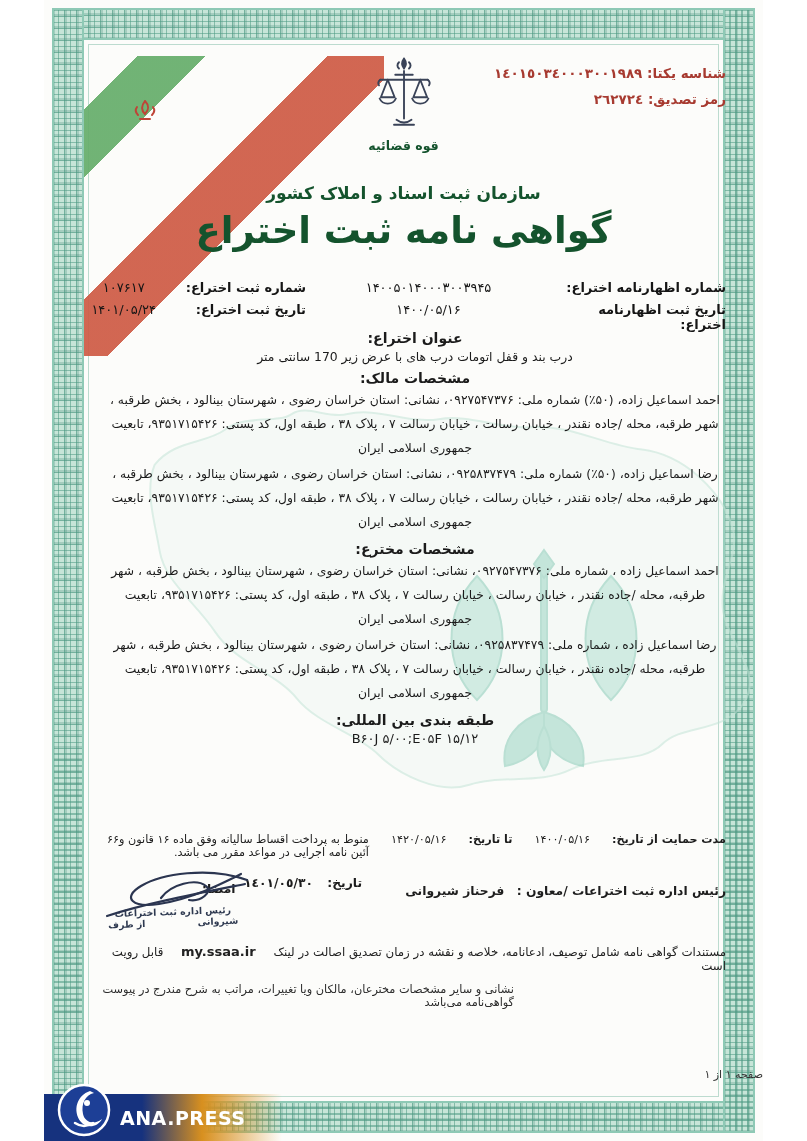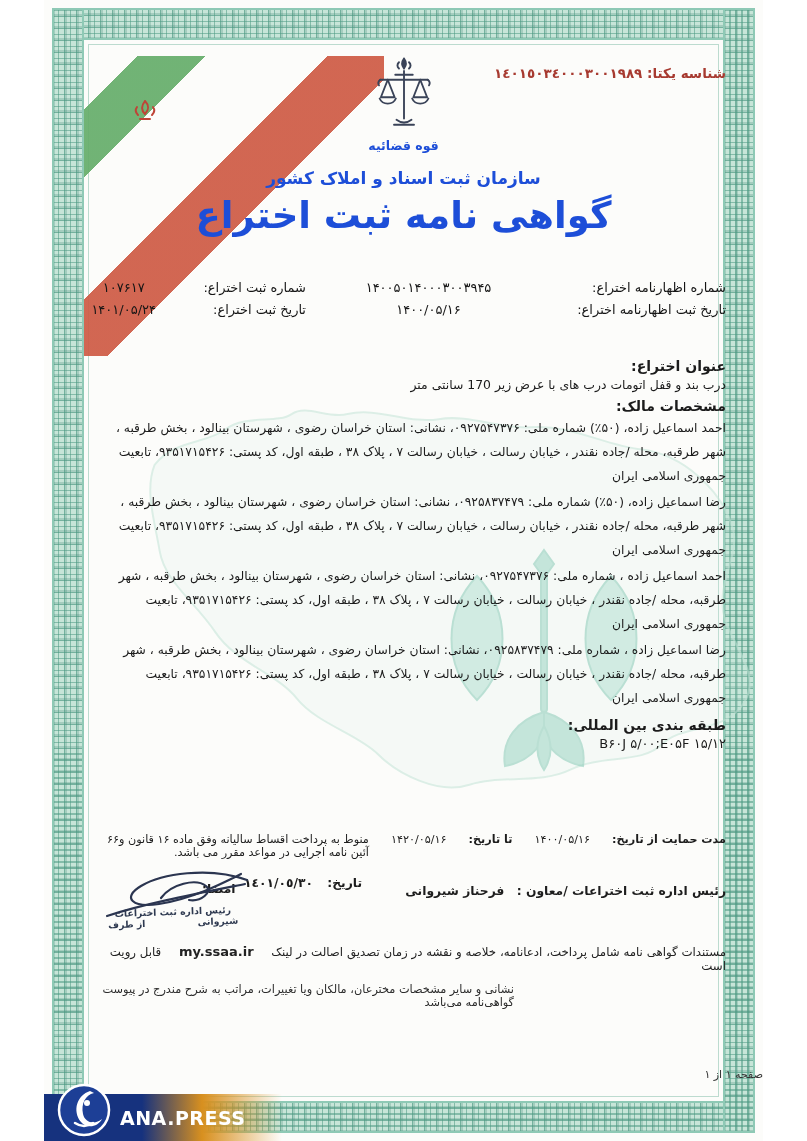--- a/index.html
+++ b/index.html
@@ -29,35 +29,35 @@
       rgba(206,90,68,.92) 172px 229px,
       rgba(0,0,0,0) 229px);}
   .flag-emblem{position:absolute;left:48px;top:42px;width:26px;height:26px;}
 
   
   .top-ids{position:absolute;top:60px;right:37px;direction:rtl;text-align:right;
     color:#a73a30;font-weight:bold;font-size:13.5px;line-height:26px;}
   .top-ids .val{letter-spacing:.5px;}
 
   
-  .emblem-block{position:absolute;left:0;right:0;top:56px;text-align:center;color:#1d4ed8;}
+  .emblem-block{position:absolute;left:0;right:0;top:56px;text-align:center;color:#14532d;}
   .emblem-block svg{display:block;margin:0 auto;}
   .t-judiciary{font-size:12.5px;font-weight:bold;margin-top:2px;}
-  .t-org{font-size:17px;font-weight:bold;margin-top:15px;letter-spacing:0;}
+  .t-org{font-size:17px;font-weight:bold;margin-top:30px;letter-spacing:0;}
   .t-cert{font-size:37px;font-weight:bold;margin-top:6px;letter-spacing:-1px;}
 
   
   .fields{position:absolute;top:280px;right:37px;left:48px;direction:rtl;
     display:grid;grid-template-columns:175px 245px 150px 1fr;row-gap:7px;
     font-size:13px;color:#151515;align-items:baseline;}
-  .fields .lab{font-weight:normal;}
+  .fields .lab{font-weight:bold;}
   .fields .val{text-align:center;letter-spacing:.3px;}
 
   
-  .sections{position:absolute;top:352px;right:37px;left:60px;direction:rtl;text-align:right;color:#1b1b1b;}
+  .sections{position:absolute;top:324px;right:37px;left:60px;direction:rtl;text-align:center;color:#1b1b1b;}
   .h{font-size:14px;font-weight:bold;margin:6px 0 3px;}
   .line{font-size:12.4px;margin:2px 0 4px;}
   .p{font-size:12.3px;line-height:1.95;margin:0 0 2px;}
   .cls-val{font-size:13px;margin-top:2px;}
 
   
   .wm-map{position:absolute;left:70px;top:368px;width:660px;height:478px;opacity:.55;pointer-events:none;}
   .wm-logo{position:absolute;left:345px;top:548px;width:310px;height:250px;opacity:.6;pointer-events:none;}
 
   
@@ -131,20 +131,24 @@
         <path d="M21 9 q3 4 -1 8"></path>
         <path d="M8 21 h10"></path>
       </g>
     </svg>
   </div>
 
   <div class="top-ids">
     <div>
       <span>شناسه یکتا:</span>
       <span class="val">١٤٠١٥٠٣٤٠٠٠٣٠٠١٩٨٩</span>
+    </div>
+    <div>
+      <span>رمز تصدیق:</span>
+      <span class="val">٢٦٢٧٢٤</span>
     </div>
   </div>
 
   <div class="emblem-block">
     <svg width="60" height="80" viewBox="0 0 92 128">
       <g stroke="#3a4358" fill="none" stroke-width="3" stroke-linecap="round">
         <path d="M46 4 q-6 8 0 16 q6 -8 0 -16" fill="#3a4358"></path>
         <path d="M38 10 q-5 5 0 10 M54 10 q5 5 0 10"></path>
         <line x1="46" y1="24" x2="46" y2="100"></line>
         <path d="M32 30 h28"></path>
@@ -175,20 +179,21 @@
   </div>
 
   <div class="sections">
     <div class="h">عنوان اختراع:</div>
     <div class="line">درب بند و قفل اتومات درب های با عرض زیر 170 سانتی متر</div>
 
     <div class="h">مشخصات مالک:</div>
     <p class="p">احمد اسماعیل زاده، (۵۰٪) شماره ملی: ۰۹۲۷۵۴۷۳۷۶، نشانی: استان خراسان رضوی ، شهرستان بینالود ، بخش طرقبه ، شهر طرقبه، محله /جاده نقندر ، خیابان رسالت ، خیابان رسالت ۷ ، پلاک ۳۸ ، طبقه اول، کد پستی: ۹۳۵۱۷۱۵۴۲۶، تابعیت جمهوری اسلامی ایران</p>
     <p class="p">رضا اسماعیل زاده، (۵۰٪) شماره ملی: ۰۹۲۵۸۳۷۴۷۹، نشانی: استان خراسان رضوی ، شهرستان بینالود ، بخش طرقبه ، شهر طرقبه، محله /جاده نقندر ، خیابان رسالت ، خیابان رسالت ۷ ، پلاک ۳۸ ، طبقه اول، کد پستی: ۹۳۵۱۷۱۵۴۲۶، تابعیت جمهوری اسلامی ایران</p>
 
+    <div class="h">مشخصات مخترع:</div>
     <p class="p">احمد اسماعیل زاده ، شماره ملی: ۰۹۲۷۵۴۷۳۷۶، نشانی: استان خراسان رضوی ، شهرستان بینالود ، بخش طرقبه ، شهر طرقبه، محله /جاده نقندر ، خیابان رسالت ، خیابان رسالت ۷ ، پلاک ۳۸ ، طبقه اول، کد پستی: ۹۳۵۱۷۱۵۴۲۶، تابعیت جمهوری اسلامی ایران</p>
     <p class="p">رضا اسماعیل زاده ، شماره ملی: ۰۹۲۵۸۳۷۴۷۹، نشانی: استان خراسان رضوی ، شهرستان بینالود ، بخش طرقبه ، شهر طرقبه، محله /جاده نقندر ، خیابان رسالت ، خیابان رسالت ۷ ، پلاک ۳۸ ، طبقه اول، کد پستی: ۹۳۵۱۷۱۵۴۲۶، تابعیت جمهوری اسلامی ایران</p>
 
     <div class="h">طبقه بندی بین المللی:</div>
     <div class="cls-val">
       <span dir="ltr">B۶۰J ۵/۰۰;E۰۵F ۱۵/۱۲</span>
     </div>
   </div>
 
   <div class="protect">
@@ -221,21 +226,21 @@
       <div>رئیس اداره ثبت اختراعات</div>
       <div class="stamp-row">
         <span>از طرف</span>
         <span>شیروانی</span>
       </div>
     </div>
   </div>
 
   <div class="notes">
     <div class="l1">
-      <span>مستندات گواهی نامه شامل پرداخت، ادعانامه، خلاصه و نقشه در زمان تصدیق اصالت در لینک</span>
+      <span>مستندات گواهی نامه شامل توصیف، ادعانامه، خلاصه و نقشه در زمان تصدیق اصالت در لینک</span>
       <span class="lnk" dir="ltr">my.ssaa.ir</span>
       <span>قابل رویت است</span>
     </div>
     <div class="l2">نشانی و سایر مشخصات مخترعان، مالکان ویا تغییرات، مراتب به شرح مندرج در پیوست گواهی‌نامه می‌باشد</div>
   </div>
 
   <div class="pageno">صفحه ۱ از ۱</div>
 
   <div class="ana">
     <svg class="ana-circle" viewBox="0 0 54 54">

